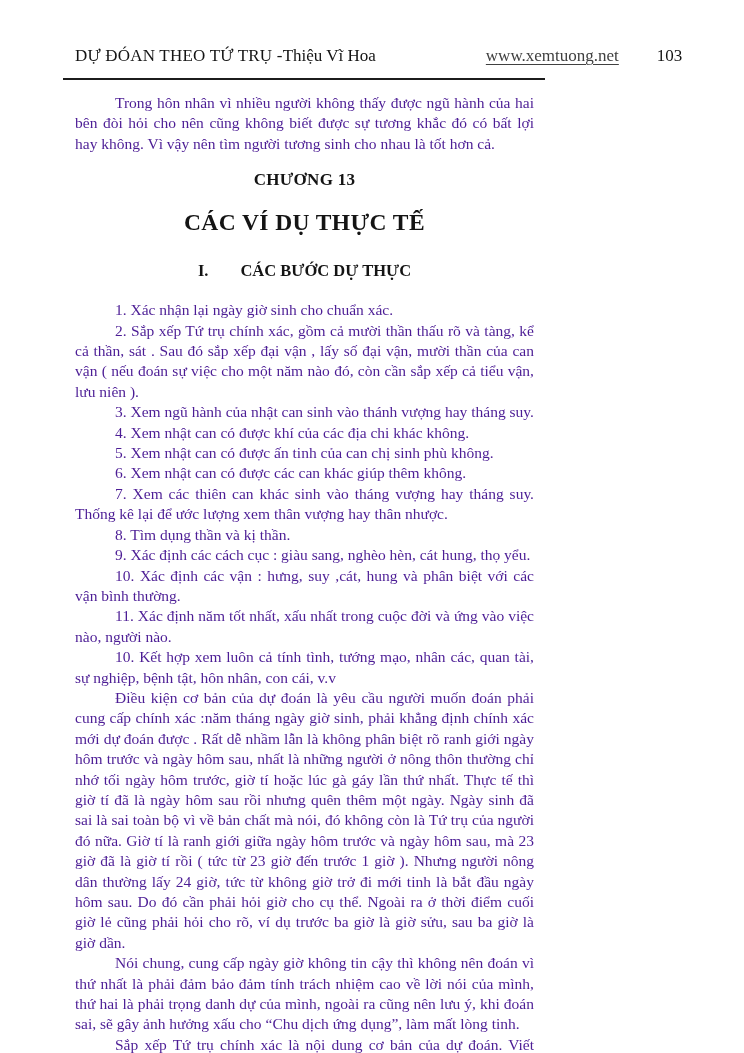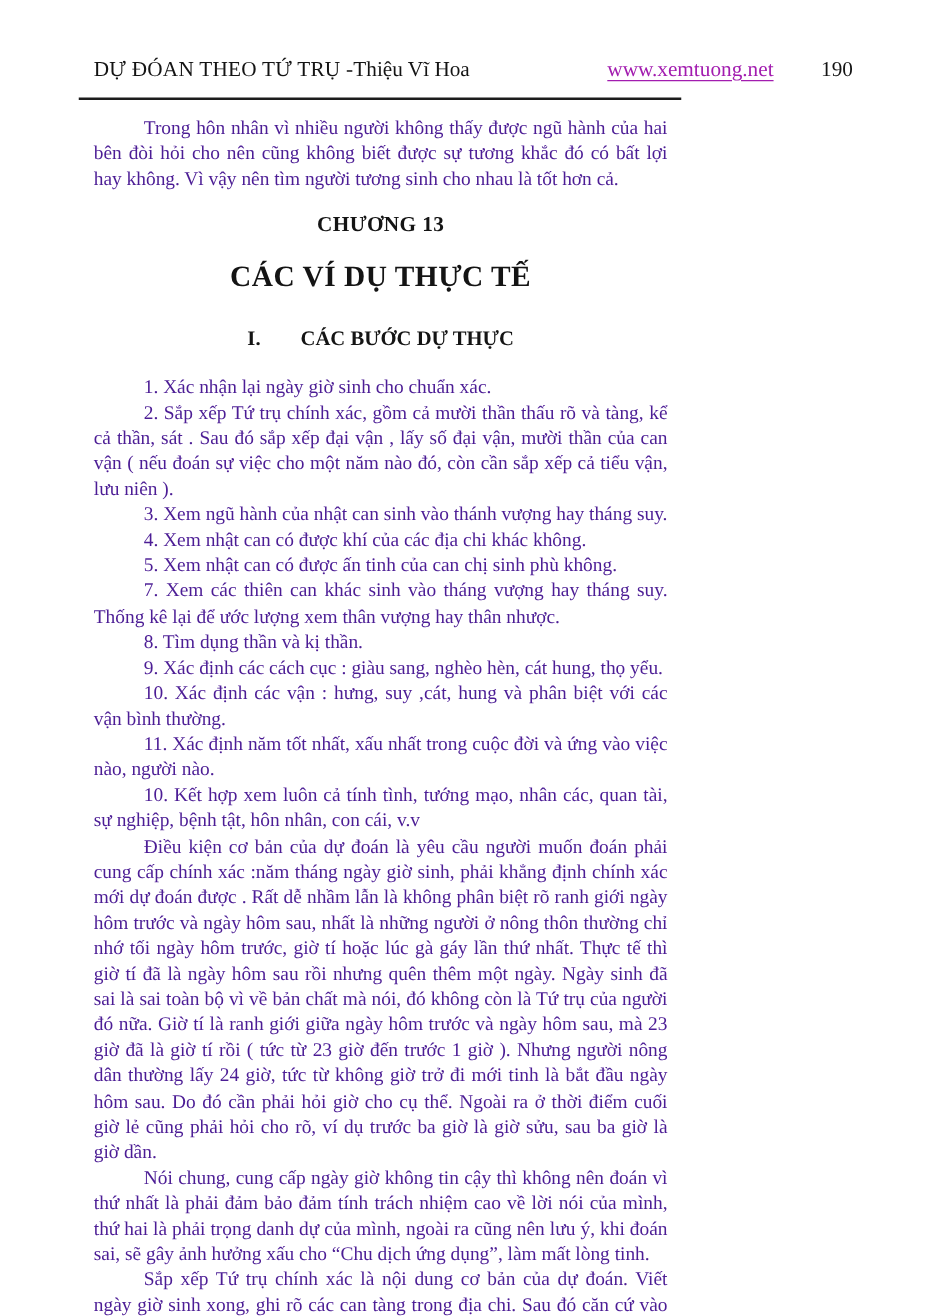--- a/index.html
+++ b/index.html
@@ -23,21 +23,21 @@
     display: flex;
     align-items: baseline;
     justify-content: space-between;
     font-size: 17px;
     white-space: nowrap;
   }
   .header-book-title { letter-spacing: 0.2px; }
   .header-author { margin-right: 110px; }
   .header-right { display: inline-flex; align-items: baseline; gap: 38px; }
   .header-site {
-    color: #a21caf;
+    color: #404040;
     text-decoration: underline;
     text-underline-offset: 3px;
     cursor: pointer;
   }
   .header-rule {
     border: 0;
     border-top: 2px solid #1c1c1c;
     margin: 12px -11px 0 -12px;
   }
   
@@ -76,21 +76,21 @@
 </head>
 <body>
 
 <div class="page">
 
   <div class="header-row">
     <span class="header-book-title">DỰ ĐÓAN THEO TỨ TRỤ -</span>
     <span class="header-author">Thiệu Vĩ Hoa</span>
     <span class="header-right">
       <span class="header-site">www.xemtuong.net</span>
-      <span class="header-page-number">190</span>
+      <span class="header-page-number">103</span>
     </span>
   </div>
 
   <hr class="header-rule">
 
   <p class="body-par intro">Trong hôn nhân vì nhiều người không thấy được ngũ hành của hai bên đòi hỏi cho nên cũng không biết được sự tương khắc đó có bất lợi hay không. Vì vậy nên tìm người tương sinh cho nhau là tốt hơn cả.</p>
 
   <div class="chapter-num">CHƯƠNG 13</div>
 
   <div class="chapter-title">CÁC VÍ DỤ THỰC TẾ</div>
@@ -104,20 +104,21 @@
       <p class="body-par step">1.  Xác nhận lại ngày giờ sinh cho chuẩn xác.</p>
 
       <p class="body-par step">2.  Sắp xếp Tứ trụ chính xác, gồm cả mười thần thấu rõ và tàng, kể cả thần, sát . Sau đó sắp xếp đại vận , lấy số đại vận, mười thần của can vận ( nếu đoán sự việc cho một năm nào đó, còn cần sắp xếp cả tiểu vận, lưu niên ).</p>
 
       <p class="body-par step">3.  Xem ngũ hành của nhật can sinh vào thánh vượng hay tháng suy.</p>
 
       <p class="body-par step">4.  Xem nhật can có được khí của các địa chi khác không.</p>
 
       <p class="body-par step">5.  Xem nhật can có được ấn tinh của can chị sinh phù không.</p>
 
+      <p class="body-par step">6.  Xem nhật can có được các can khác giúp thêm không.</p>
 
       <p class="body-par step">7.  Xem các thiên can khác sinh vào tháng vượng hay tháng suy. Thống kê lại để ước lượng xem thân vượng hay thân nhược.</p>
 
       <p class="body-par step">8.  Tìm dụng thần và kị thần.</p>
 
       <p class="body-par step">9.  Xác định các cách cục : giàu sang, nghèo hèn, cát hung, thọ yểu.</p>
 
       <p class="body-par step">10. Xác định các vận : hưng, suy ,cát, hung và phân biệt với các vận bình thường.</p>
 
       <p class="body-par step">11. Xác định năm tốt nhất, xấu nhất trong cuộc đời và ứng vào việc nào, người nào.</p>

